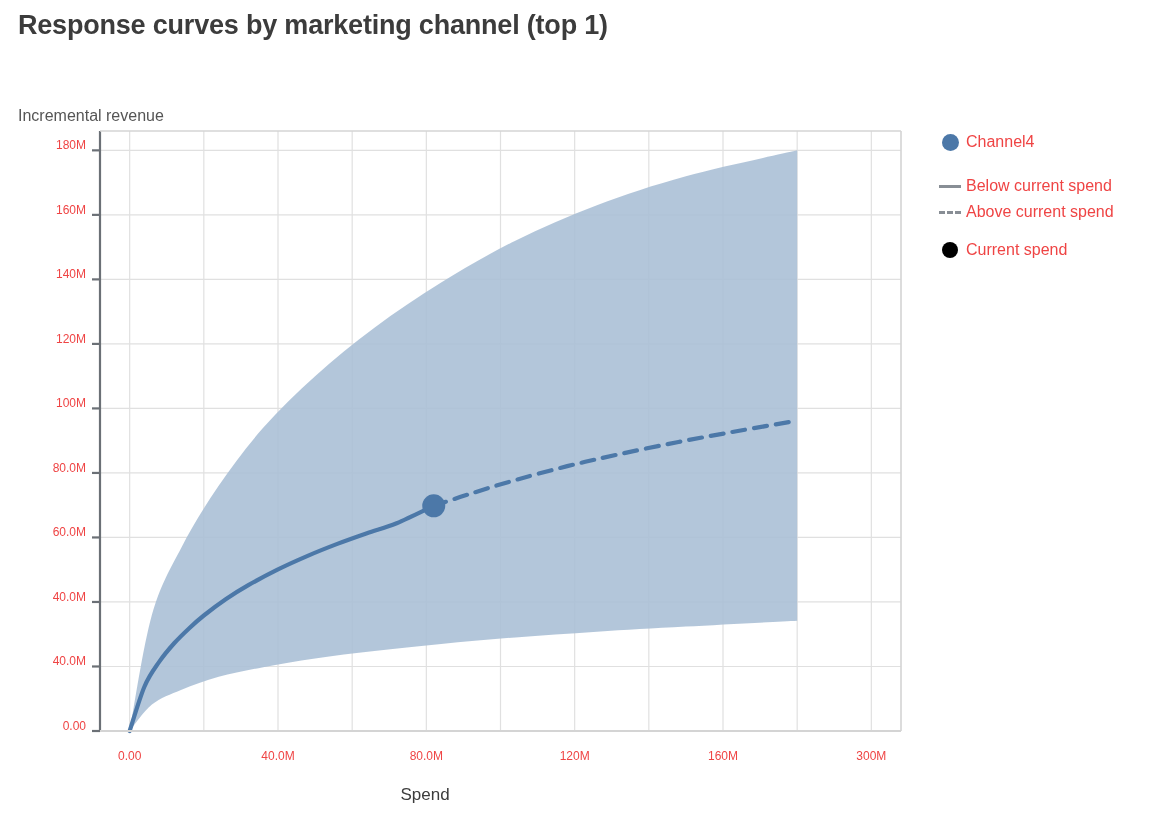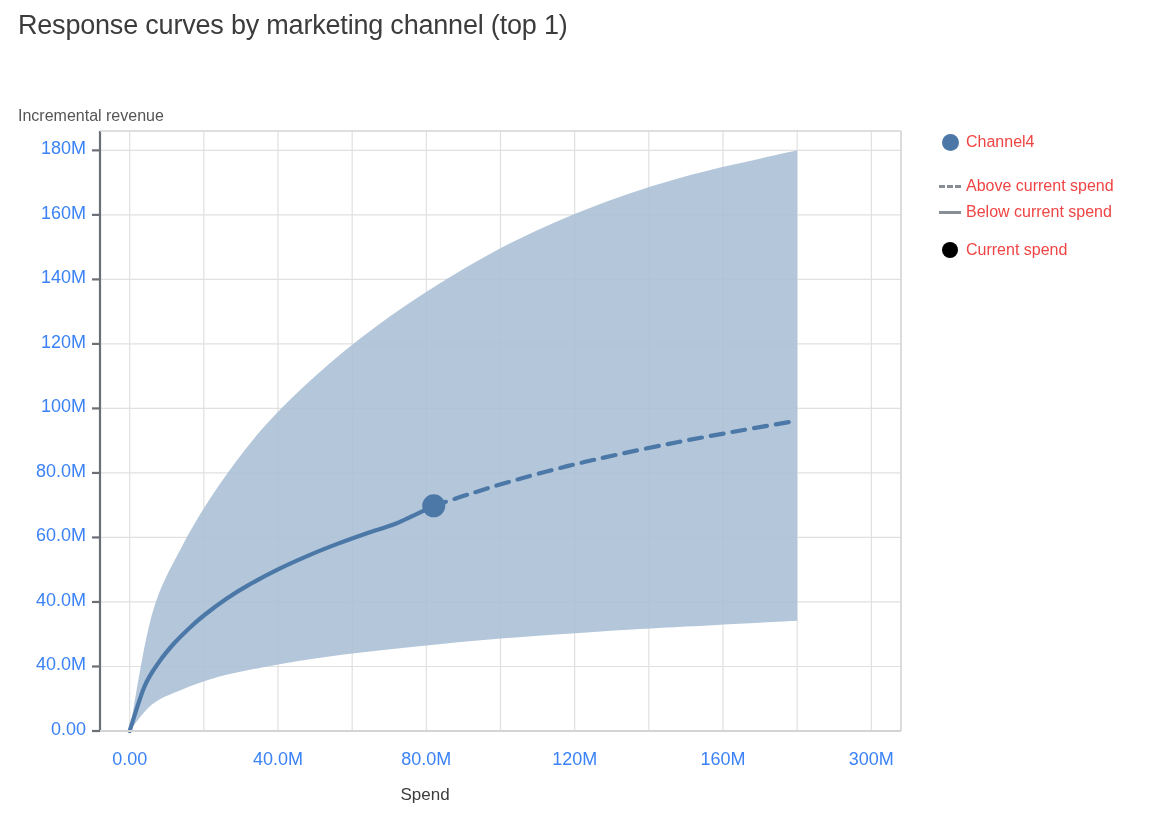--- a/index.html
+++ b/index.html
@@ -13,21 +13,21 @@
     font-family: "Liberation Sans", sans-serif;
     color: #2b2b2b;
     position: relative;
     overflow: hidden;
   }
   #page-title {
     position: absolute;
     left: 18px;
     top: 10px;
     font-size: 27px;
-    font-weight: 400;
+    font-weight: 700;
     color: #3c3c3c;
     letter-spacing: -0.2px;
     white-space: nowrap;
   }
   #page-subtitle {
     position: absolute;
     left: 18px;
     top: 67px;
     font-size: 16px;
     font-weight: 400;
@@ -94,22 +94,22 @@
     border-top: 3px dashed #888e95;
   }
   .legend-gap {
     height: 18px;
   }
   .legend-gap-small {
     height: 12px;
   }
   .axis-tick-label {
     position: absolute;
-    font-size: 18px;
-    color: #3b82f6;
+    font-size: 12px;
+    color: #ef4444;
     white-space: nowrap;
   }
   .ytick {
     text-align: right;
   }
   .xtick {
     text-align: center;
   }
   #x-axis-title {
     position: absolute;
@@ -198,32 +198,32 @@
     <span class="legend-swatch">
       <span class="swatch-dot" id="legend-dot-channel" style="background: rgb(76, 120, 168);"></span>
     </span>
     <span class="legend-label">Channel4</span>
   </div>
 
   <div class="legend-gap"></div>
 
   <div class="legend-row">
     <span class="legend-swatch">
+      <span class="swatch-line"></span>
+    </span>
+    <span class="legend-label">Below current spend</span>
+  </div>
+
+  <div class="legend-row">
+    <span class="legend-swatch">
       <span class="swatch-line-dashed"></span>
     </span>
     <span class="legend-label">Above current spend</span>
   </div>
 
-  <div class="legend-row">
-    <span class="legend-swatch">
-      <span class="swatch-line"></span>
-    </span>
-    <span class="legend-label">Below current spend</span>
-  </div>
-
   <div class="legend-gap-small"></div>
 
   <div class="legend-row">
     <span class="legend-swatch">
       <span class="swatch-dot-black"></span>
     </span>
     <span class="legend-label">Current spend</span>
   </div>
 </div>
 

